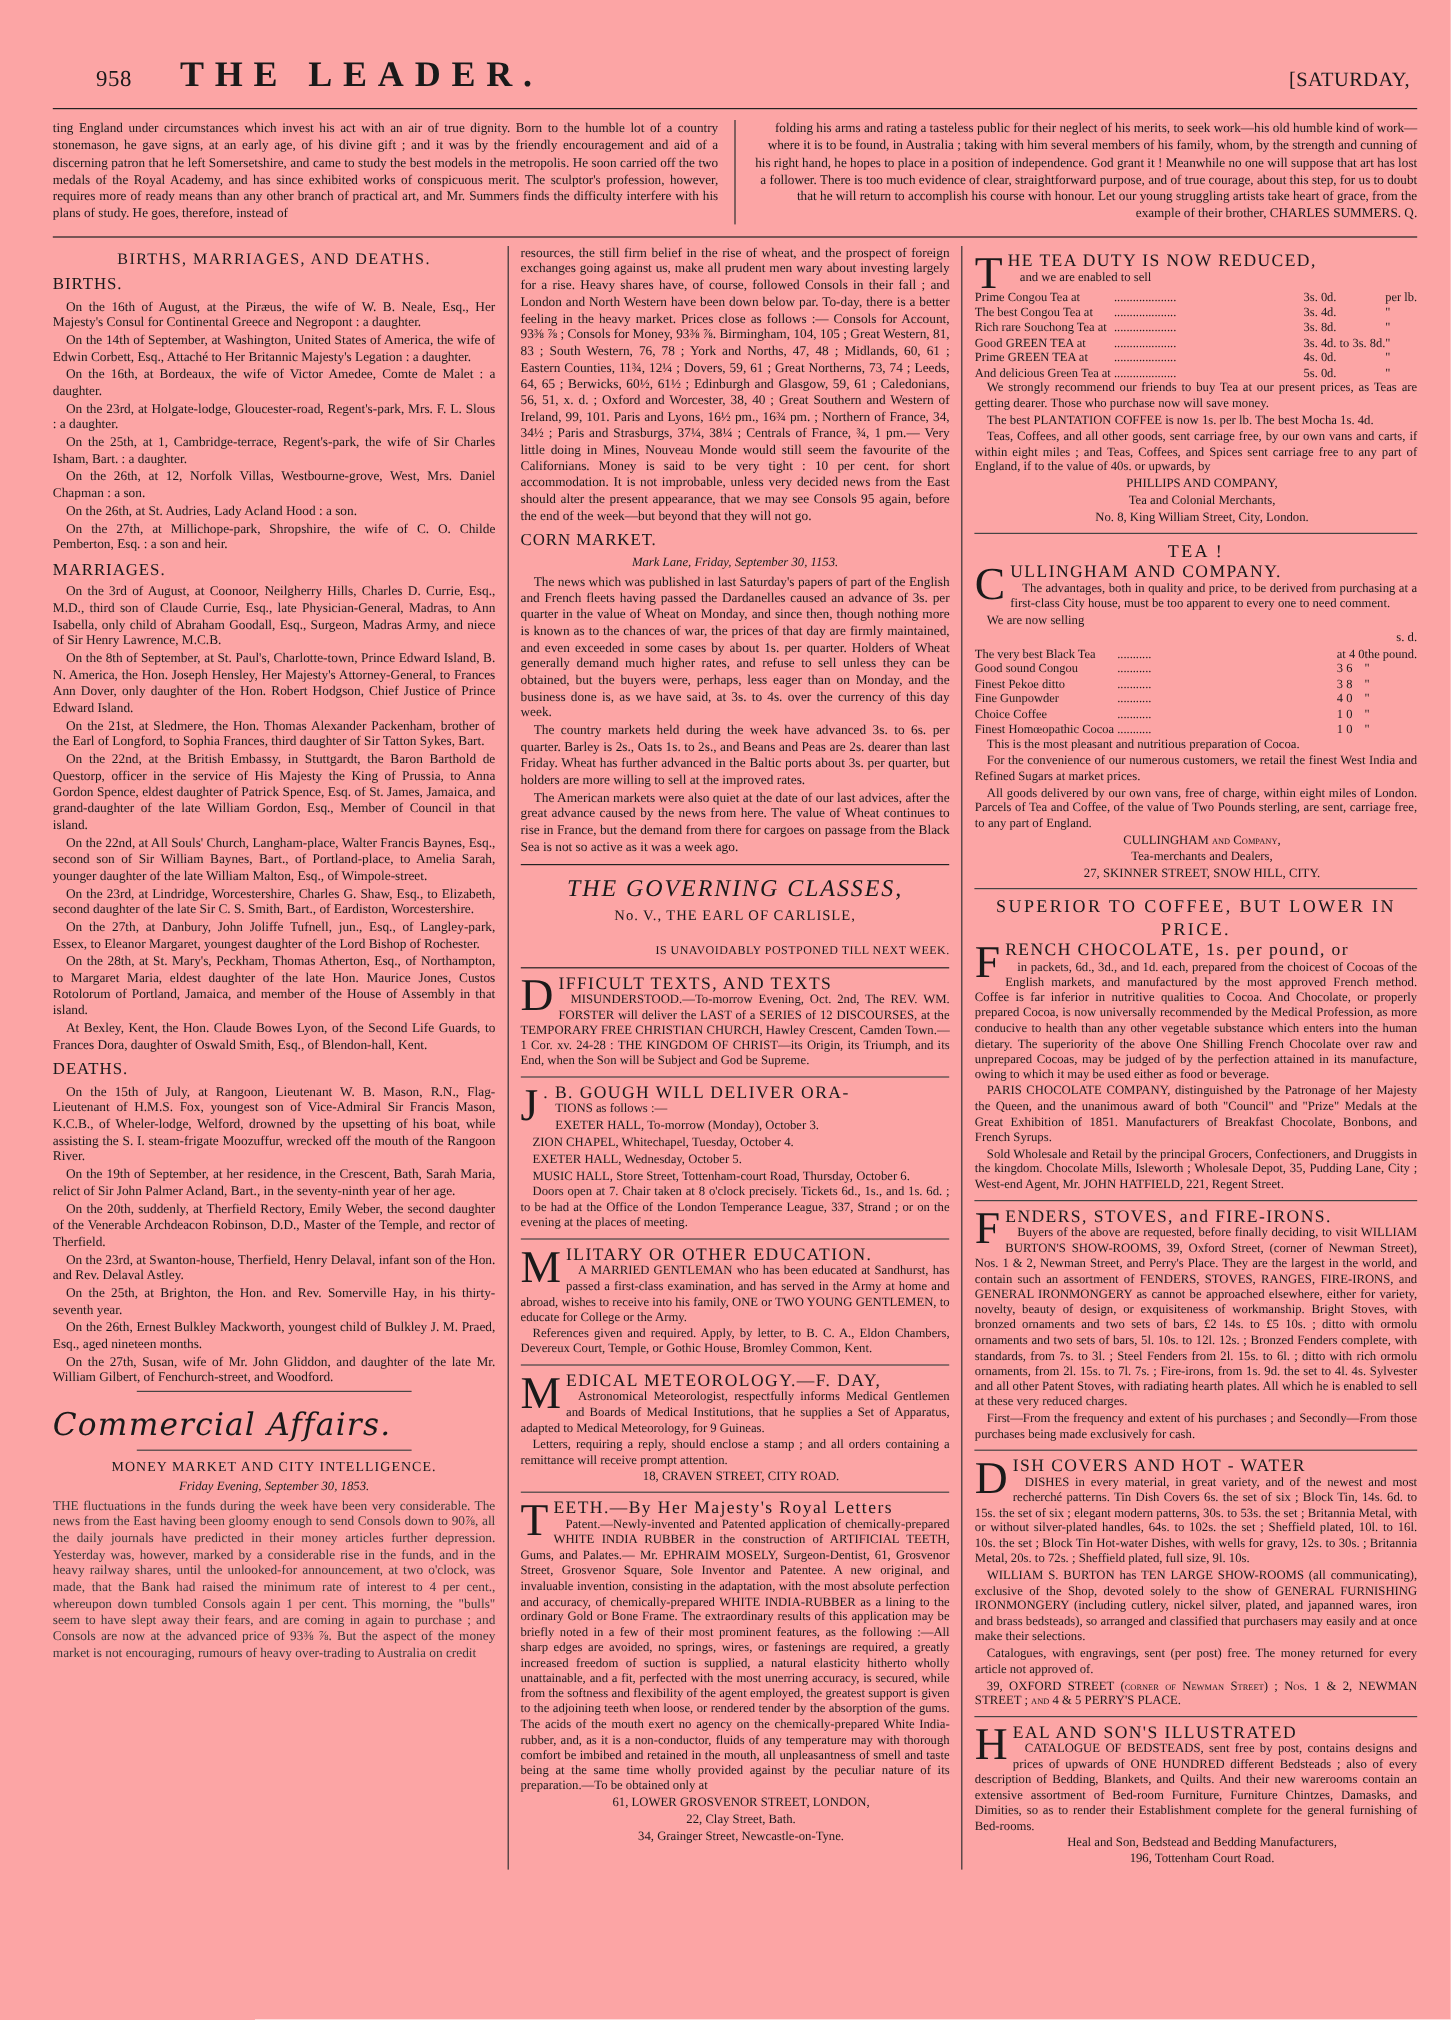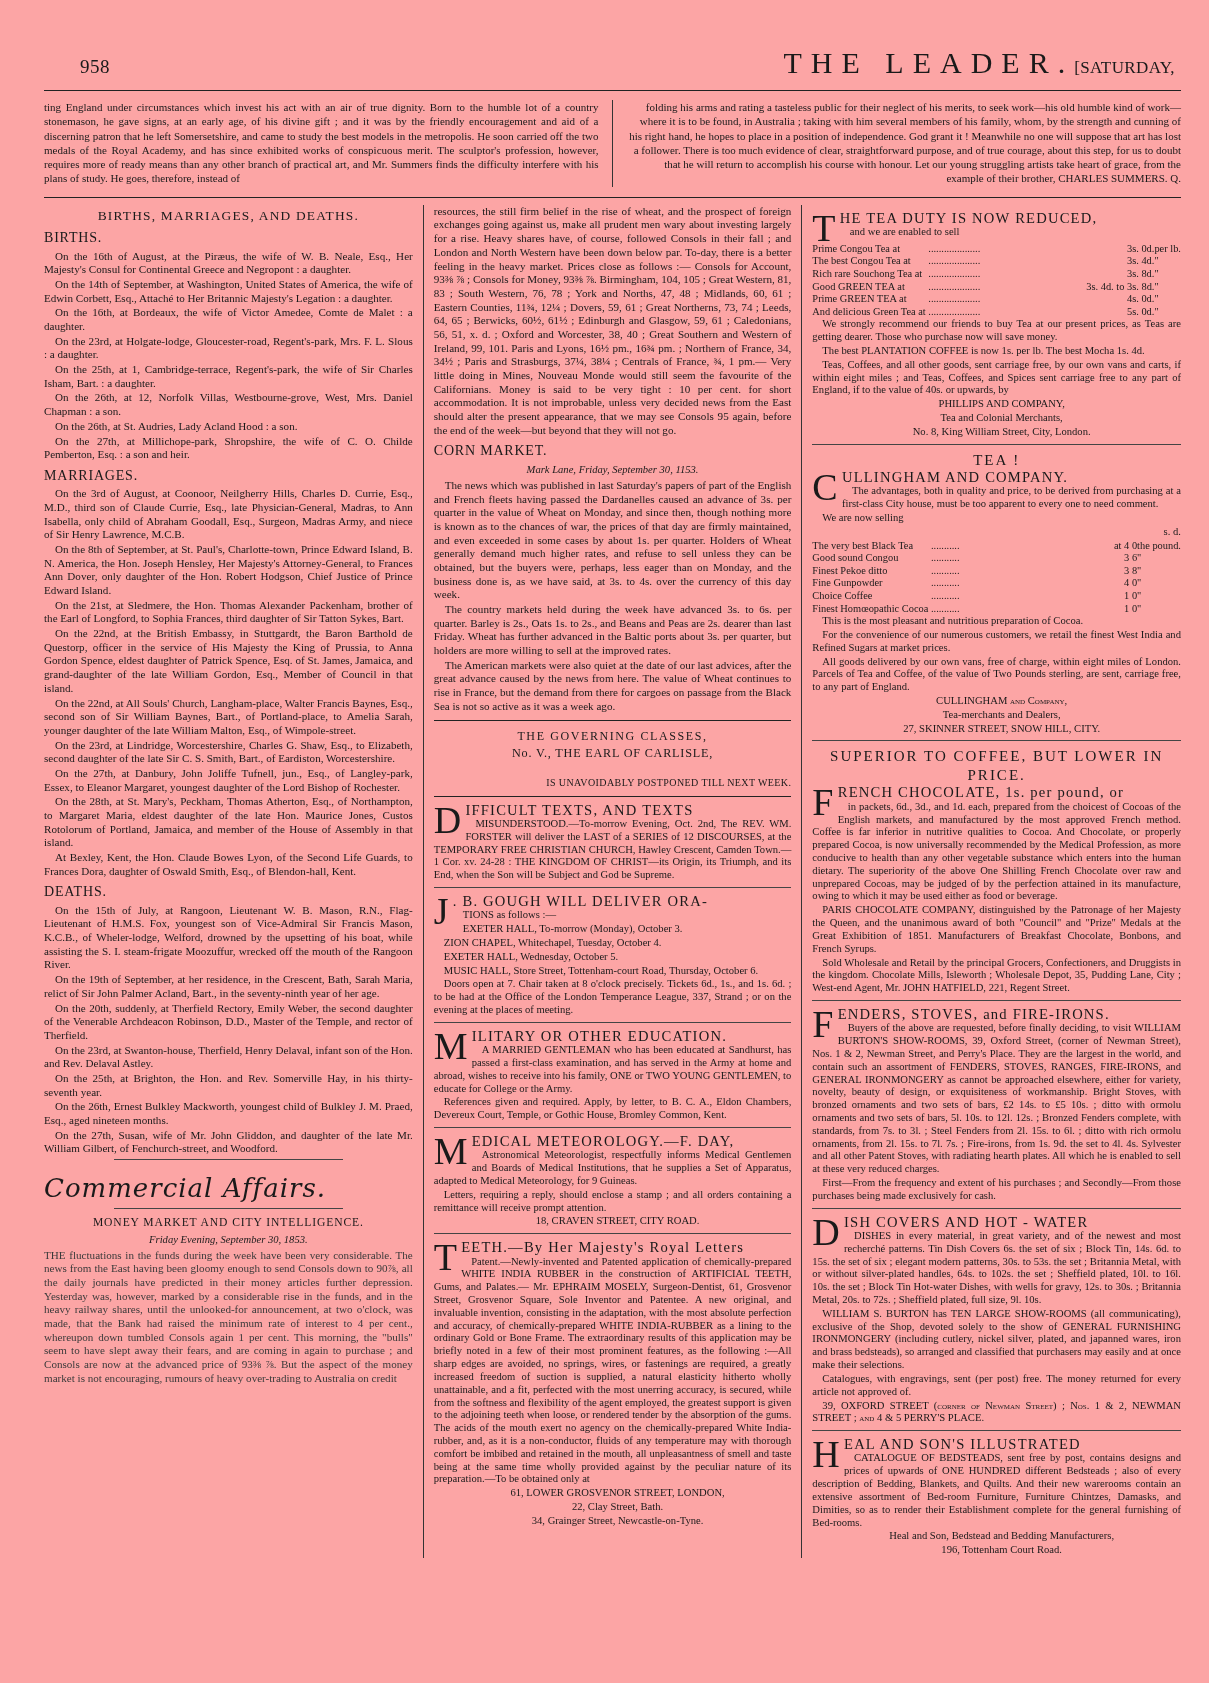--- a/index.html
+++ b/index.html
@@ -22,23 +22,23 @@
     display:flex;
     align-items:baseline;
     justify-content:space-between;
     font-family:"Liberation Serif", serif;
     margin-bottom:10px;
   }
   .folio{font-size:19px;letter-spacing:.5px;padding-left:36px;}
   .paper-title{
     font-size:30px;
     letter-spacing:9px;
-    font-weight:normal;
+    font-weight:bold;
     flex:1;
-    text-align:right;
+    text-align:left;
     padding-left:40px;
   }
   .dayline{font-size:17px;letter-spacing:.4px;padding-right:6px;}
   .rule-top{border-top:1.6px solid #222;margin:4px 0 0 0;}
   
   .toprow{
     display:flex;
     margin-top:9px;
     padding-bottom:4px;
   }
@@ -111,21 +111,21 @@
   .right{text-align:right;text-indent:0;}
   .sc{font-variant:small-caps;}
   
   table.prices{
     width:100%;
     border-collapse:collapse;
     font-size:10.4px;
   }
   table.prices td{padding:0;vertical-align:bottom;white-space:nowrap;}
   td.dots{width:100%;overflow:hidden;}
-  td.num{text-align:right;padding-left:4px;}
+  td.num{text-align:left;padding-left:4px;}
   td.unit{padding-left:4px;}
   
   .script-head{
     text-align:left;
     font-size:26px;
     font-family:"DejaVu Serif", serif;
     font-style:italic;
     letter-spacing:1px;
     margin:12px 0 4px 0;
   }
@@ -135,23 +135,24 @@
     letter-spacing:.9px;
     margin:7px 0 2px 0;
     font-variant:small-caps;
   }
   .mm-date{text-align:center;font-size:10.6px;font-style:italic;margin-bottom:3px;}
   .faint{color:#3a3a3a;}
   .blurry{filter:blur(.15px);}
   .gov-box{margin-top:8px;}
   .gov-title{
     text-align:center;
-    font-size:12px;
+    font-size:20px;
     letter-spacing:1.6px;
     margin:4px 0 3px 0;
+    font-style:italic;
   }
   .gov-sub{text-align:center;font-size:12.2px;letter-spacing:.8px;margin:2px 0;}
   .gov-note{text-align:right;font-size:10px;letter-spacing:.4px;margin:16px 0 2px 0;}
   .tea-title{text-align:center;font-size:15px;letter-spacing:2px;margin:4px 0 1px;}
 </style>
 </head>
 <body>
 
 <div class="page">
 

